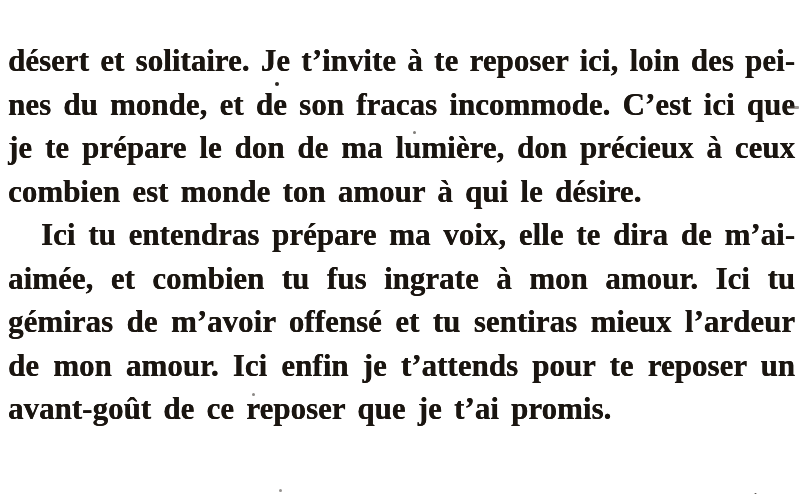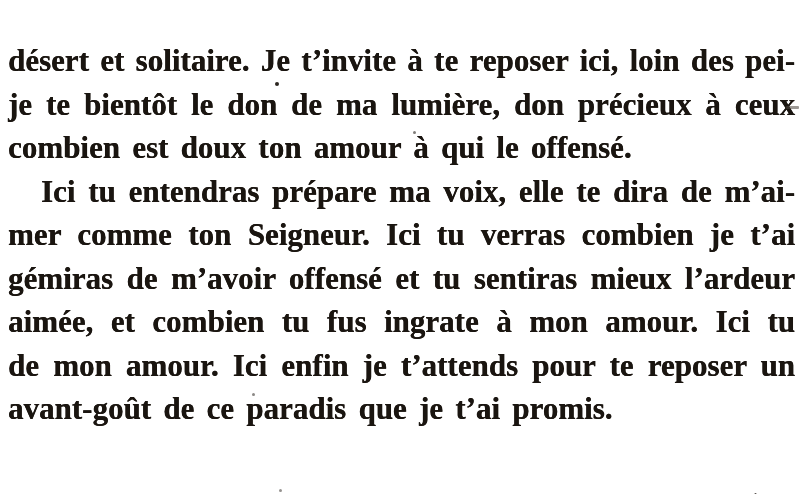--- a/index.html
+++ b/index.html
@@ -60,31 +60,31 @@
     border-radius: 1px;
   }
 </style>
 </head>
 <body>
 
 <div class="page">
 
   <div class="paragraph">
     <div class="line">désert et solitaire. Je t’invite à te reposer ici, loin des pei-</div>
-    <div class="line">je te bientôt le don de ma lumière, don précieux à ceux</div>
-    <div class="line end">combien est doux ton amour à qui le offensé.</div>
+    <div class="line">nes du monde, et de son fracas incommode. C’est ici que</div>
+    <div class="line">je te prépare le don de ma lumière, don précieux à ceux</div>
+    <div class="line end">combien est monde ton amour à qui le désire.</div>
   </div>
 
   <div class="paragraph">
     <div class="line indent">Ici tu entendras prépare ma voix, elle te dira de m’ai-</div>
-    <div class="line">mer comme ton Seigneur. Ici tu verras combien je t’ai</div>
+    <div class="line">aimée, et combien tu fus ingrate à mon amour. Ici tu</div>
     <div class="line">gémiras de m’avoir offensé et tu sentiras mieux l’ardeur</div>
-    <div class="line">aimée, et combien tu fus ingrate à mon amour. Ici tu</div>
     <div class="line">de mon amour. Ici enfin je t’attends pour te reposer un</div>
-    <div class="line end">avant-goût de ce paradis que je t’ai promis.</div>
+    <div class="line end">avant-goût de ce reposer que je t’ai promis.</div>
   </div>
 
   <span class="speck speck-1"></span>
   <span class="speck speck-2"></span>
   <span class="speck speck-3"></span>
   <span class="speck speck-4"></span>
   <span class="speck speck-5"></span>
   <span class="edge-dash"></span>
 
 </div>

